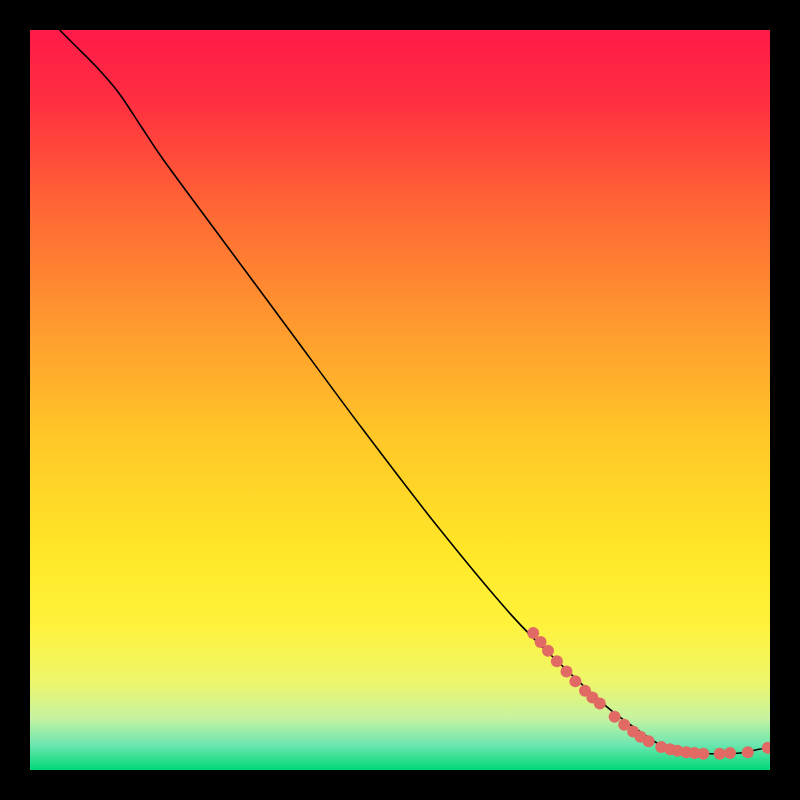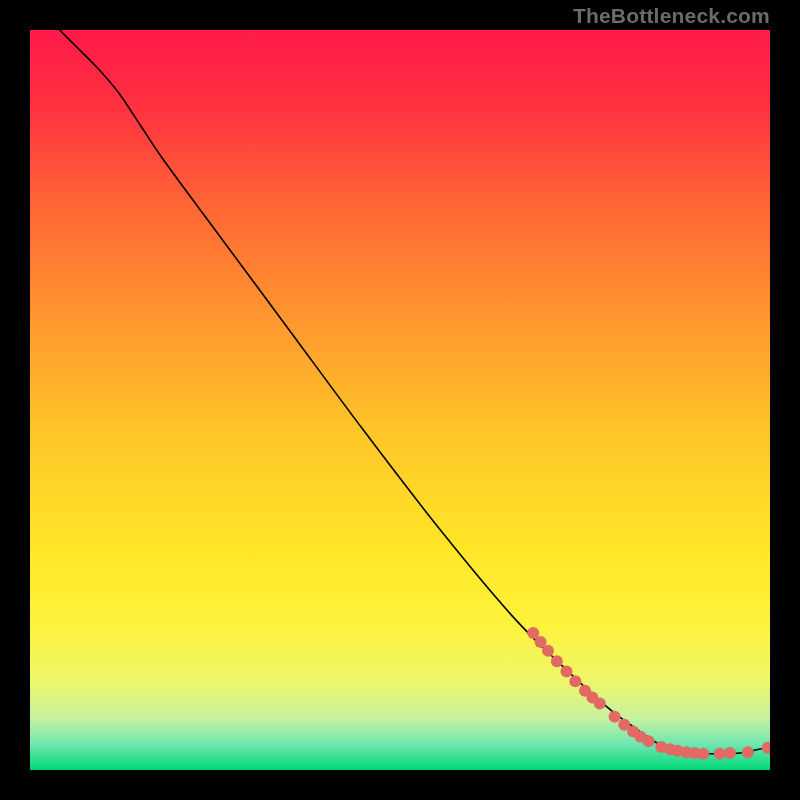--- a/index.html
+++ b/index.html
@@ -38,21 +38,20 @@
     font-weight: 600;
     letter-spacing: 0.2px;
     user-select: none;
   }
 </style>
 </head>
 <body>
 
 <div class="stage">
 
-  <div class="watermark">TheBottleneck.com</div>
 
   <div class="plot">
     <svg id="chart-svg" viewBox="0 0 740 740" preserveAspectRatio="none">
       <defs>
         <linearGradient id="bg-grad" x1="0" y1="0" x2="0" y2="1">
             <stop offset="0%" stop-color="#ff1a49"></stop>
             <stop offset="10%" stop-color="#ff3040"></stop>
             <stop offset="25%" stop-color="#ff6a34"></stop>
             <stop offset="40%" stop-color="#ff9a2e"></stop>
             <stop offset="55.00000000000001%" stop-color="#ffc728"></stop>

